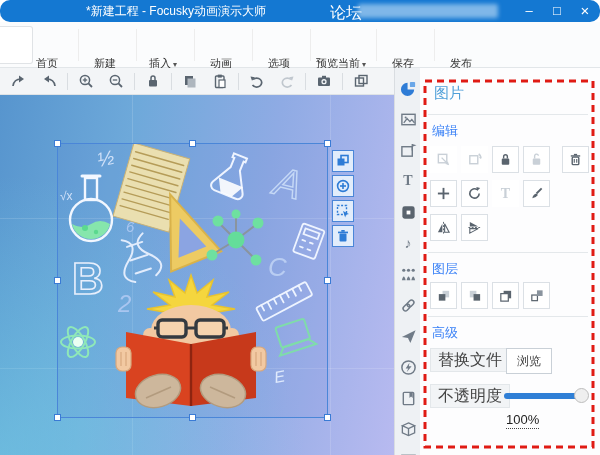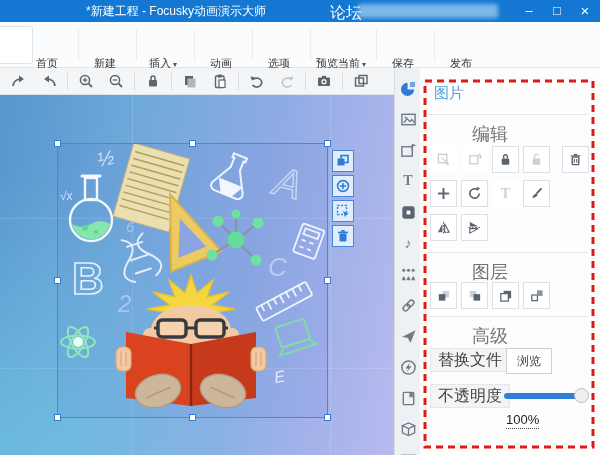--- a/index.html
+++ b/index.html
@@ -1,20 +1,20 @@
 <!DOCTYPE html>
 <html><head>
 <meta charset="utf-8">
 <style>
   html,body{margin:0;padding:0;background:#888;}
   *{box-sizing:border-box;font-family:"Liberation Sans","DejaVu Sans",sans-serif;}
   #app{position:relative;width:600px;height:455px;background:#fff;overflow:hidden;}
 
   
-  .titlebar{position:absolute;left:0;top:0;width:600px;height:22px;background:#1478d2;display:flex;align-items:center;color:#fff;}
+  .titlebar{position:absolute;left:0;top:0;width:600px;height:22px;background:#1478d2;display:flex;align-items:center;color:#fff;border-radius:10px;}
   .titlebar .title{position:absolute;left:86px;top:3px;font-size:12px;white-space:nowrap;}
   .titlebar .forum{position:absolute;left:330px;top:3px;font-size:16px;}
   .titlebar .userblur{position:absolute;left:358px;top:4px;width:140px;height:14px;border-radius:2px;
     background:rgba(215,235,252,.55);filter:blur(2px);}
   .winbtn{position:absolute;top:0;width:26px;height:22px;text-align:center;line-height:22px;font-size:13px;color:#fff;cursor:default;}
 
   
   .toolbar{position:absolute;left:0;top:22px;width:600px;height:46px;background:#fbfcfd;border-bottom:1px solid #e2e6e9;display:flex;padding-left:18px;}
   .tb-item{position:relative;width:58px;height:46px;display:flex;flex-direction:column;align-items:center;justify-content:center;gap:1px;}
   .tb-item:not(:last-child)::after{content:"";position:absolute;right:-3px;top:7px;height:32px;width:1px;background:#ededed;}
@@ -46,21 +46,21 @@
   
   .strip{position:absolute;left:394px;top:68px;width:26px;height:387px;background:#eef1f4;border-left:1px solid #d9dde1;}
   .strip-tab{position:absolute;left:3px;width:20px;height:20px;display:flex;align-items:center;justify-content:center;}
   .strip-tab .glyph{font-size:14px;color:#707b87;line-height:1;}
 
   
   .panel{position:absolute;left:420px;top:68px;width:180px;height:387px;background:#fdfdfe;}
   .dashedrect{position:absolute;left:0;top:0;pointer-events:none;z-index:9;}
   .panel-title{position:absolute;left:14px;top:16px;font-size:15px;color:#4e9fd8;}
   .p-div{position:absolute;left:8px;width:160px;height:1px;background:#e4e8eb;}
-  .p-sec{position:absolute;left:12px;font-size:18px;color:#737373;margin-left:40px;}
+  .p-sec{position:absolute;left:12px;font-size:13px;color:#3b82f6;}
   .btnrow{position:absolute;left:10px;display:flex;gap:4px;}
   .ibtn{width:27px;height:27px;background:#fff;border:1px solid #dbe0e5;display:flex;align-items:center;justify-content:center;}
   .ibtn.gap{margin-left:8px;}
   .chip{height:24px;background:#f2f4f6;border:1px solid #e3e7ea;font-size:16px;color:#444;display:flex;align-items:center;justify-content:center;padding:0 7px;}
   .btn-browse{height:24px;background:#fff;border:1px solid #c9d0d7;font-size:12px;color:#404040;display:flex;align-items:center;justify-content:center;padding:12px 10px;}
   .sliderwrap{position:absolute;left:84px;width:78px;height:24px;display:flex;align-items:center;}
   .slider-track{position:relative;width:100%;height:6px;border-radius:3px;background:#2f7fd6;}
   .slider-knob{position:absolute;right:-7px;top:-5px;width:15px;height:15px;border-radius:50%;background:#efefef;border:1px solid #bdbdbd;}
   .opacity-val{position:absolute;left:86px;font-size:13px;color:#222;border-bottom:1px dotted #444;padding-bottom:1px;}
 

